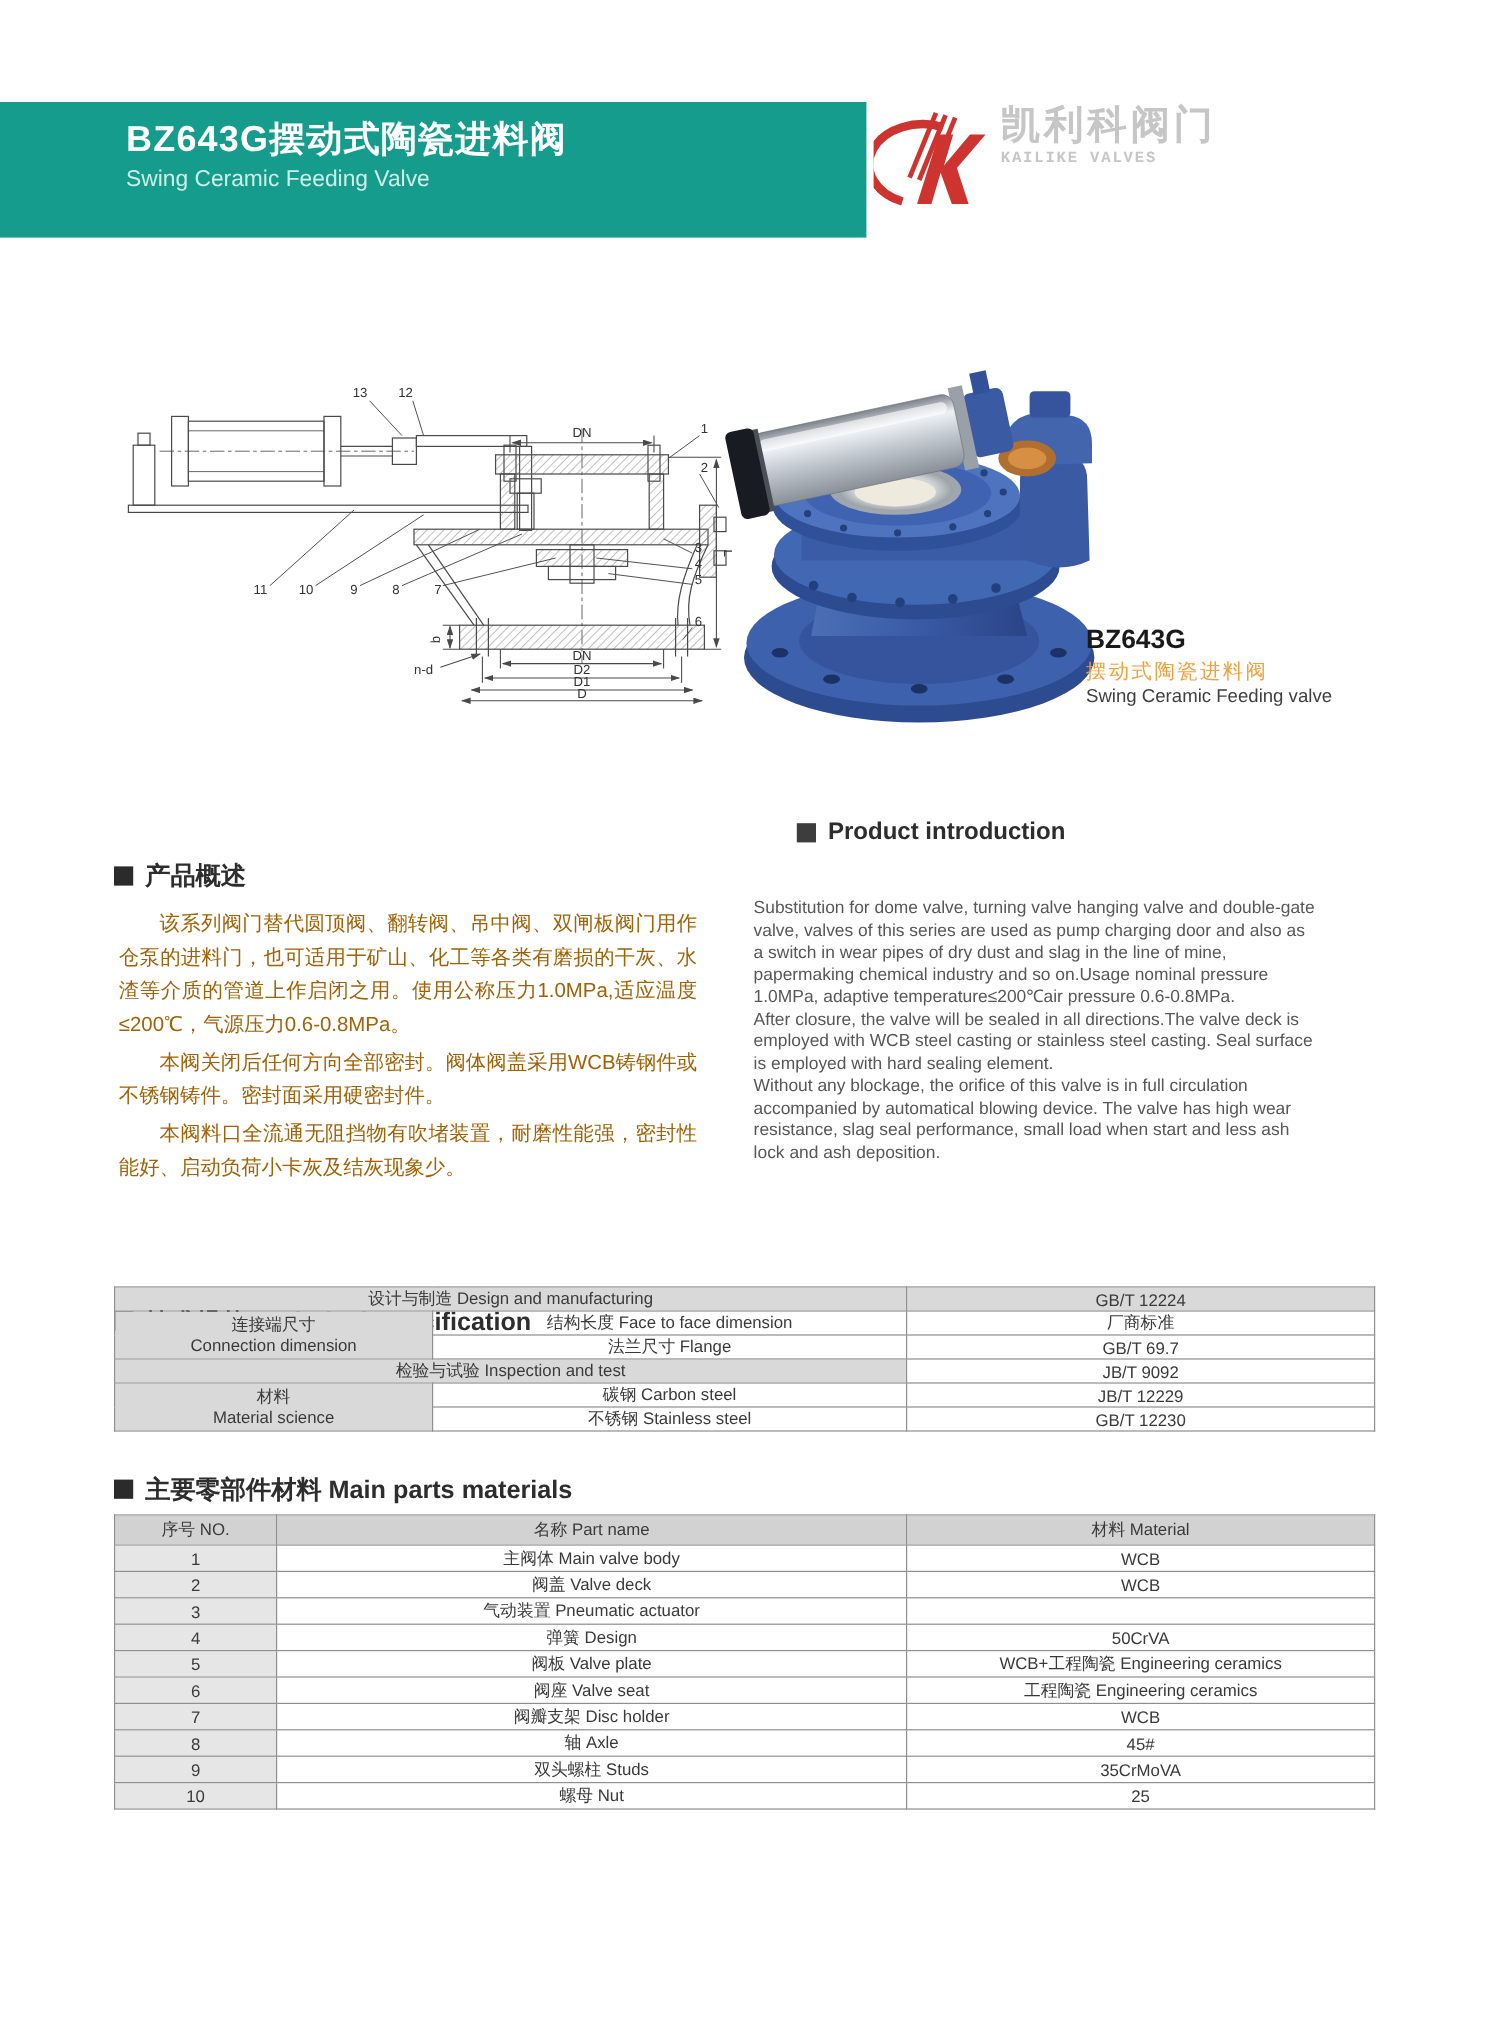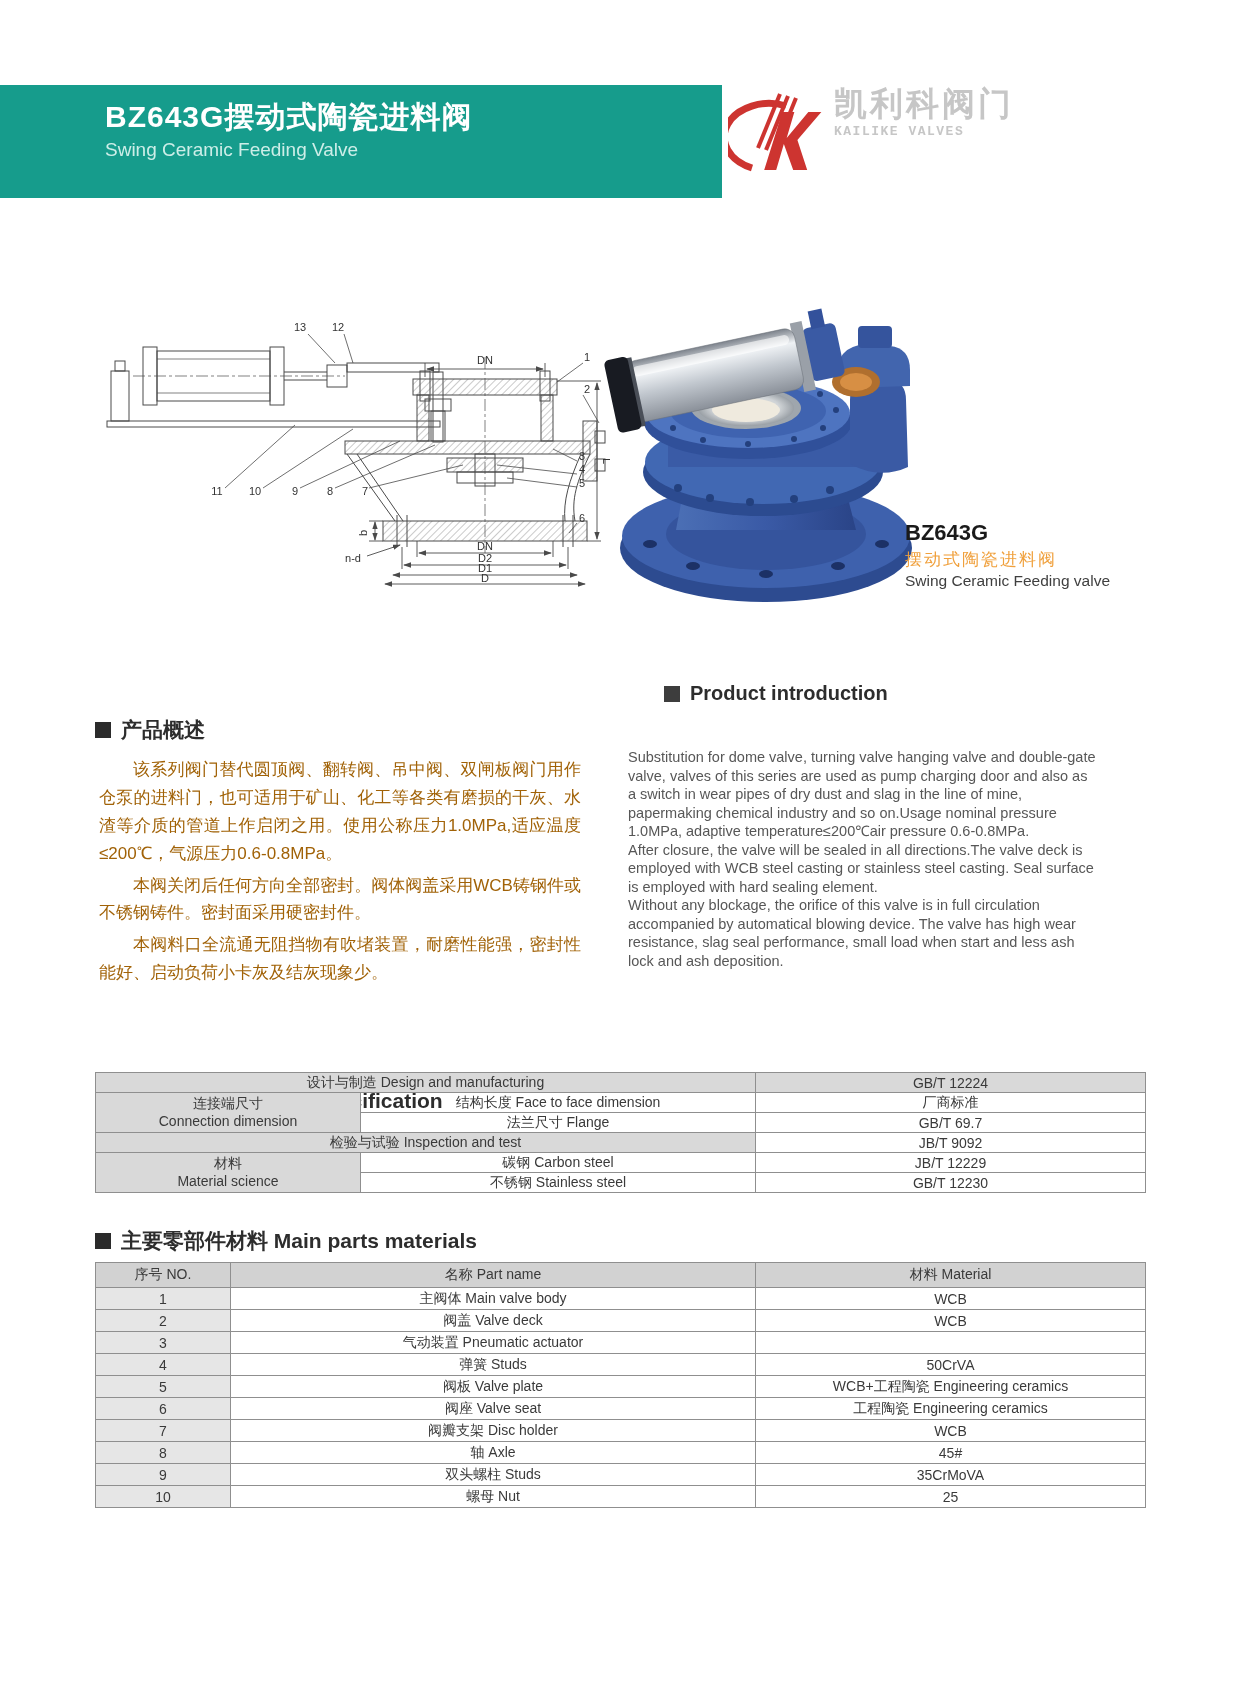--- a/index.html
+++ b/index.html
@@ -382,21 +382,21 @@
           <td>阀盖 Valve deck</td>
           <td>WCB</td>
         </tr>
     <tr>
           <td class="no-cell">3</td>
           <td>气动装置 Pneumatic actuator</td>
           <td></td>
         </tr>
     <tr>
           <td class="no-cell">4</td>
-          <td>弹簧 Studs</td>
+          <td>弹簧 Design</td>
           <td>50CrVA</td>
         </tr>
     <tr>
           <td class="no-cell">5</td>
           <td>阀板 Valve plate</td>
           <td>WCB+工程陶瓷 Engineering ceramics</td>
         </tr>
     <tr>
           <td class="no-cell">6</td>
           <td>阀座 Valve  seat</td>

